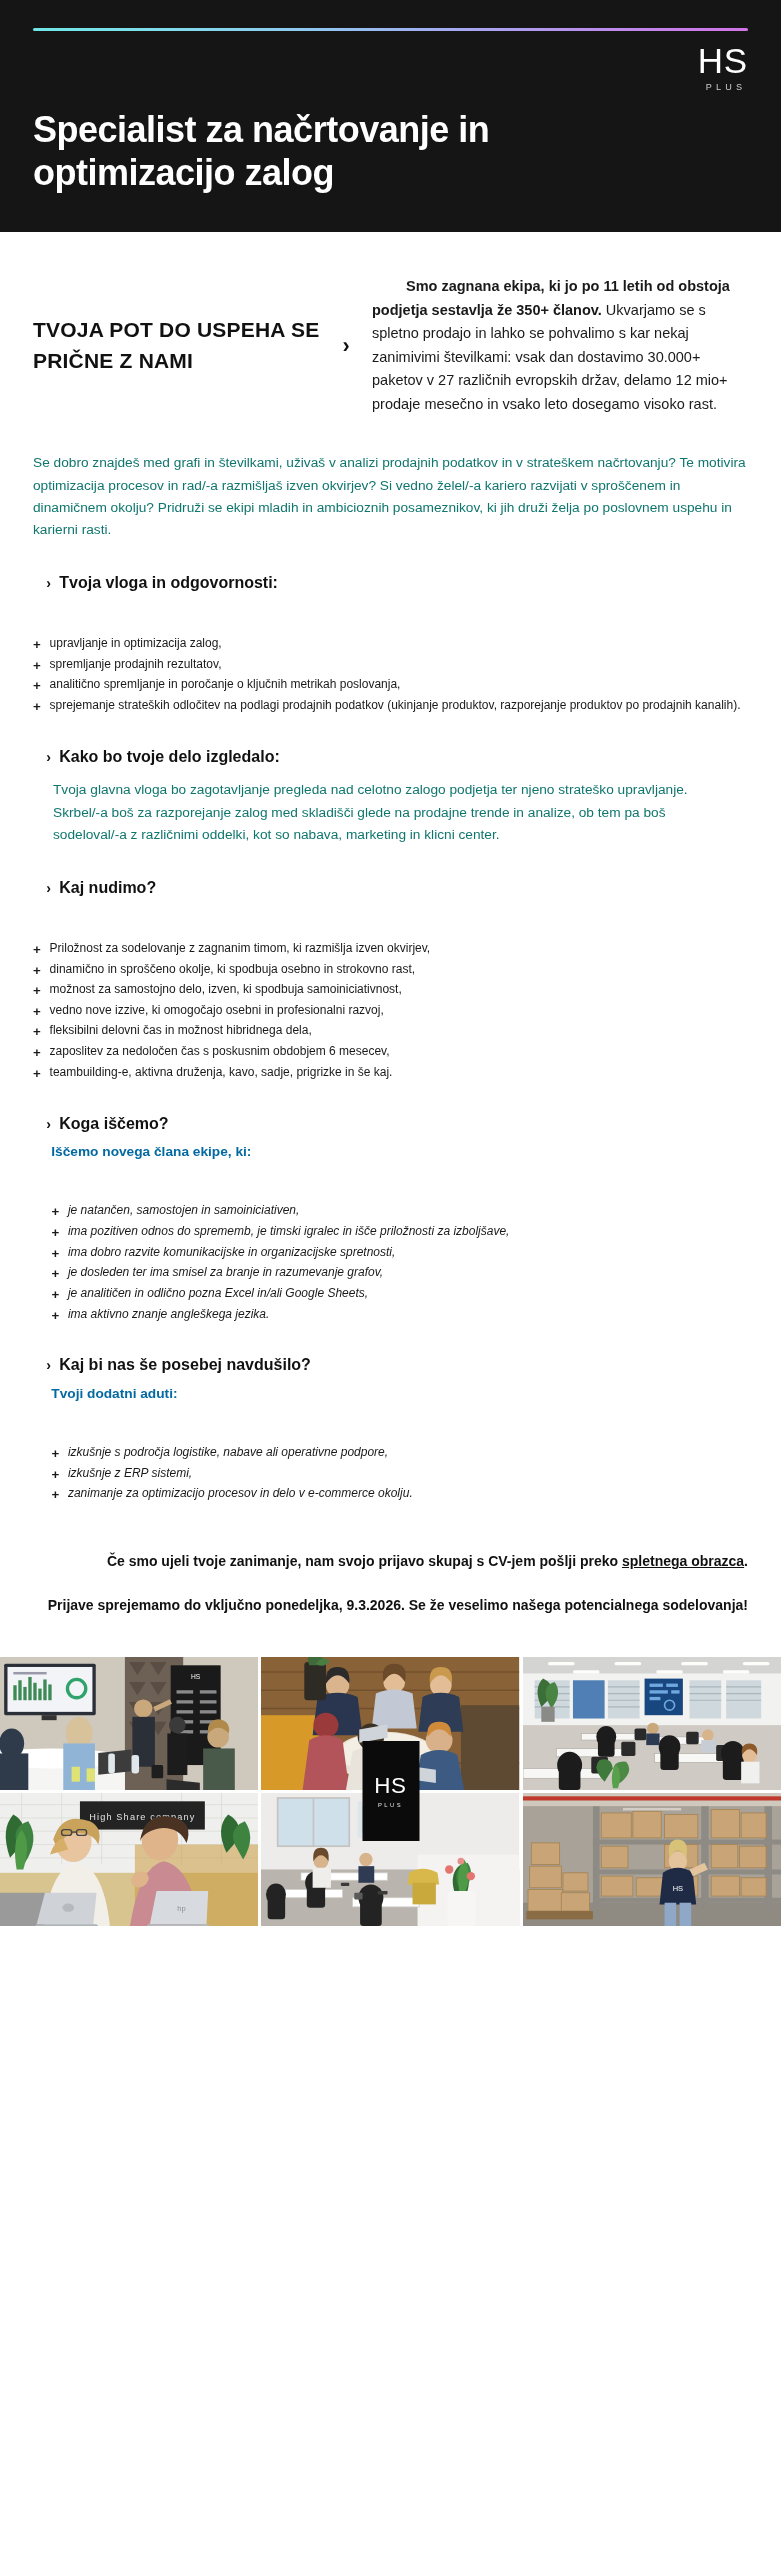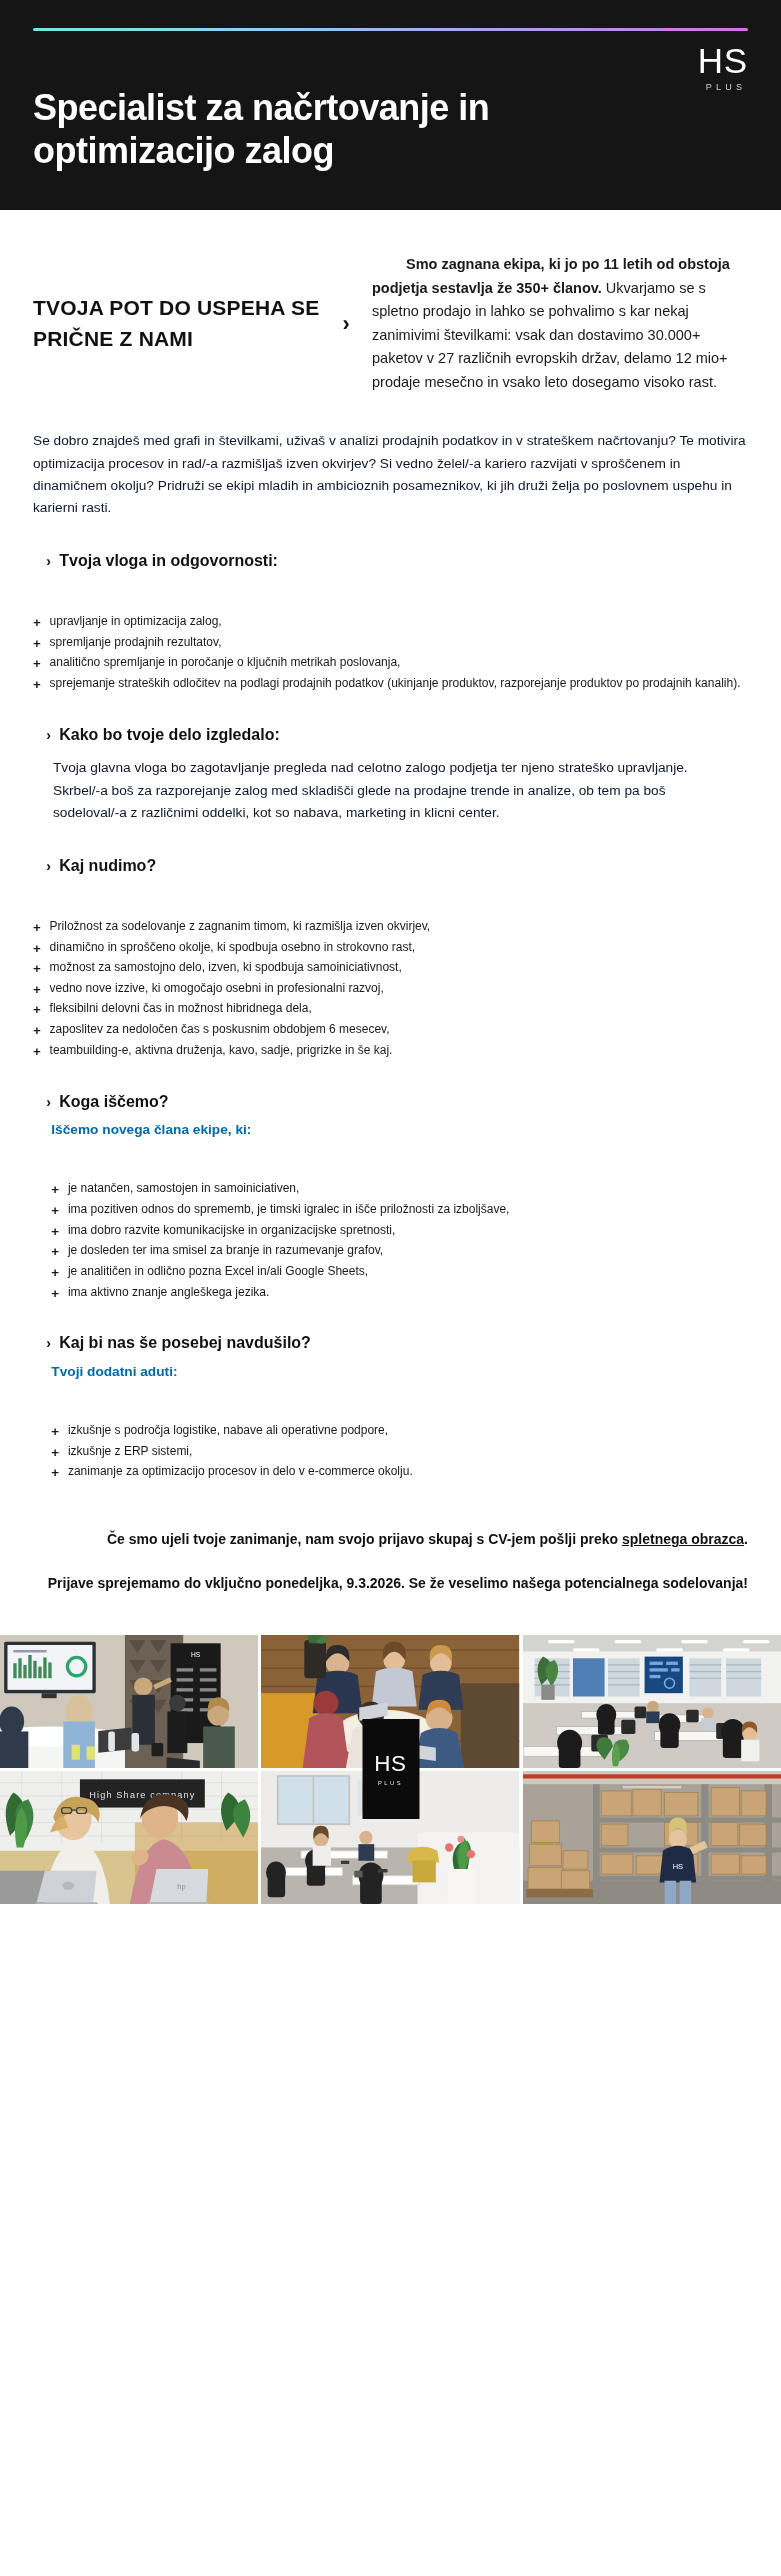--- a/index.html
+++ b/index.html
@@ -55,21 +55,21 @@
     margin-top: 5px;
     padding-right: 1.7px;
   }
 
   .hero-title {
     color: #ffffff;
     font-size: 36px;
     line-height: 1.18;
     font-weight: 700;
     letter-spacing: -0.5px;
-    margin-top: 56px;
+    margin-top: 78px;
     max-width: 648px;
   }
 
   
   .intro {
     display: flex;
     align-items: center;
     padding: 43px 33px 8.3px 33px;
     gap: 0;
   }
@@ -99,21 +99,21 @@
   .intro-right b { font-weight: 800; margin-left: 34px; }
 
   
   .body {
     padding: 0 33px 0 33px;
   }
 
   .para {
     font-size: 13.7px;
     line-height: 1.62;
-    color: #0f172a;
+    color: #0f766e;
     margin-top: 28px;
   }
 
   .para.indented { padding-left: 20px; padding-right: 15px; }
 
   .section-head {
     font-size: 16px;
     font-weight: 800;
     color: #111111;
     margin-top: 33px;
@@ -141,21 +141,21 @@
     margin-bottom: 1.7px;
   }
   .bullets li:before {
     content: "+";
     position: absolute;
     left: 0;
     top: 0;
     font-weight: 800;
     font-size: 13.3px;
   }
-  .bullets.indent { margin-left: 18.3px; }
+  .bullets.indent { margin-left: 18.3px; font-style: italic; }
 
   .sub-head {
     font-size: 13.7px;
     font-weight: 800;
     color: #0369a1;
     margin-left: 18.3px;
     margin-bottom: 1.7px;
   }
 
   .closing {

